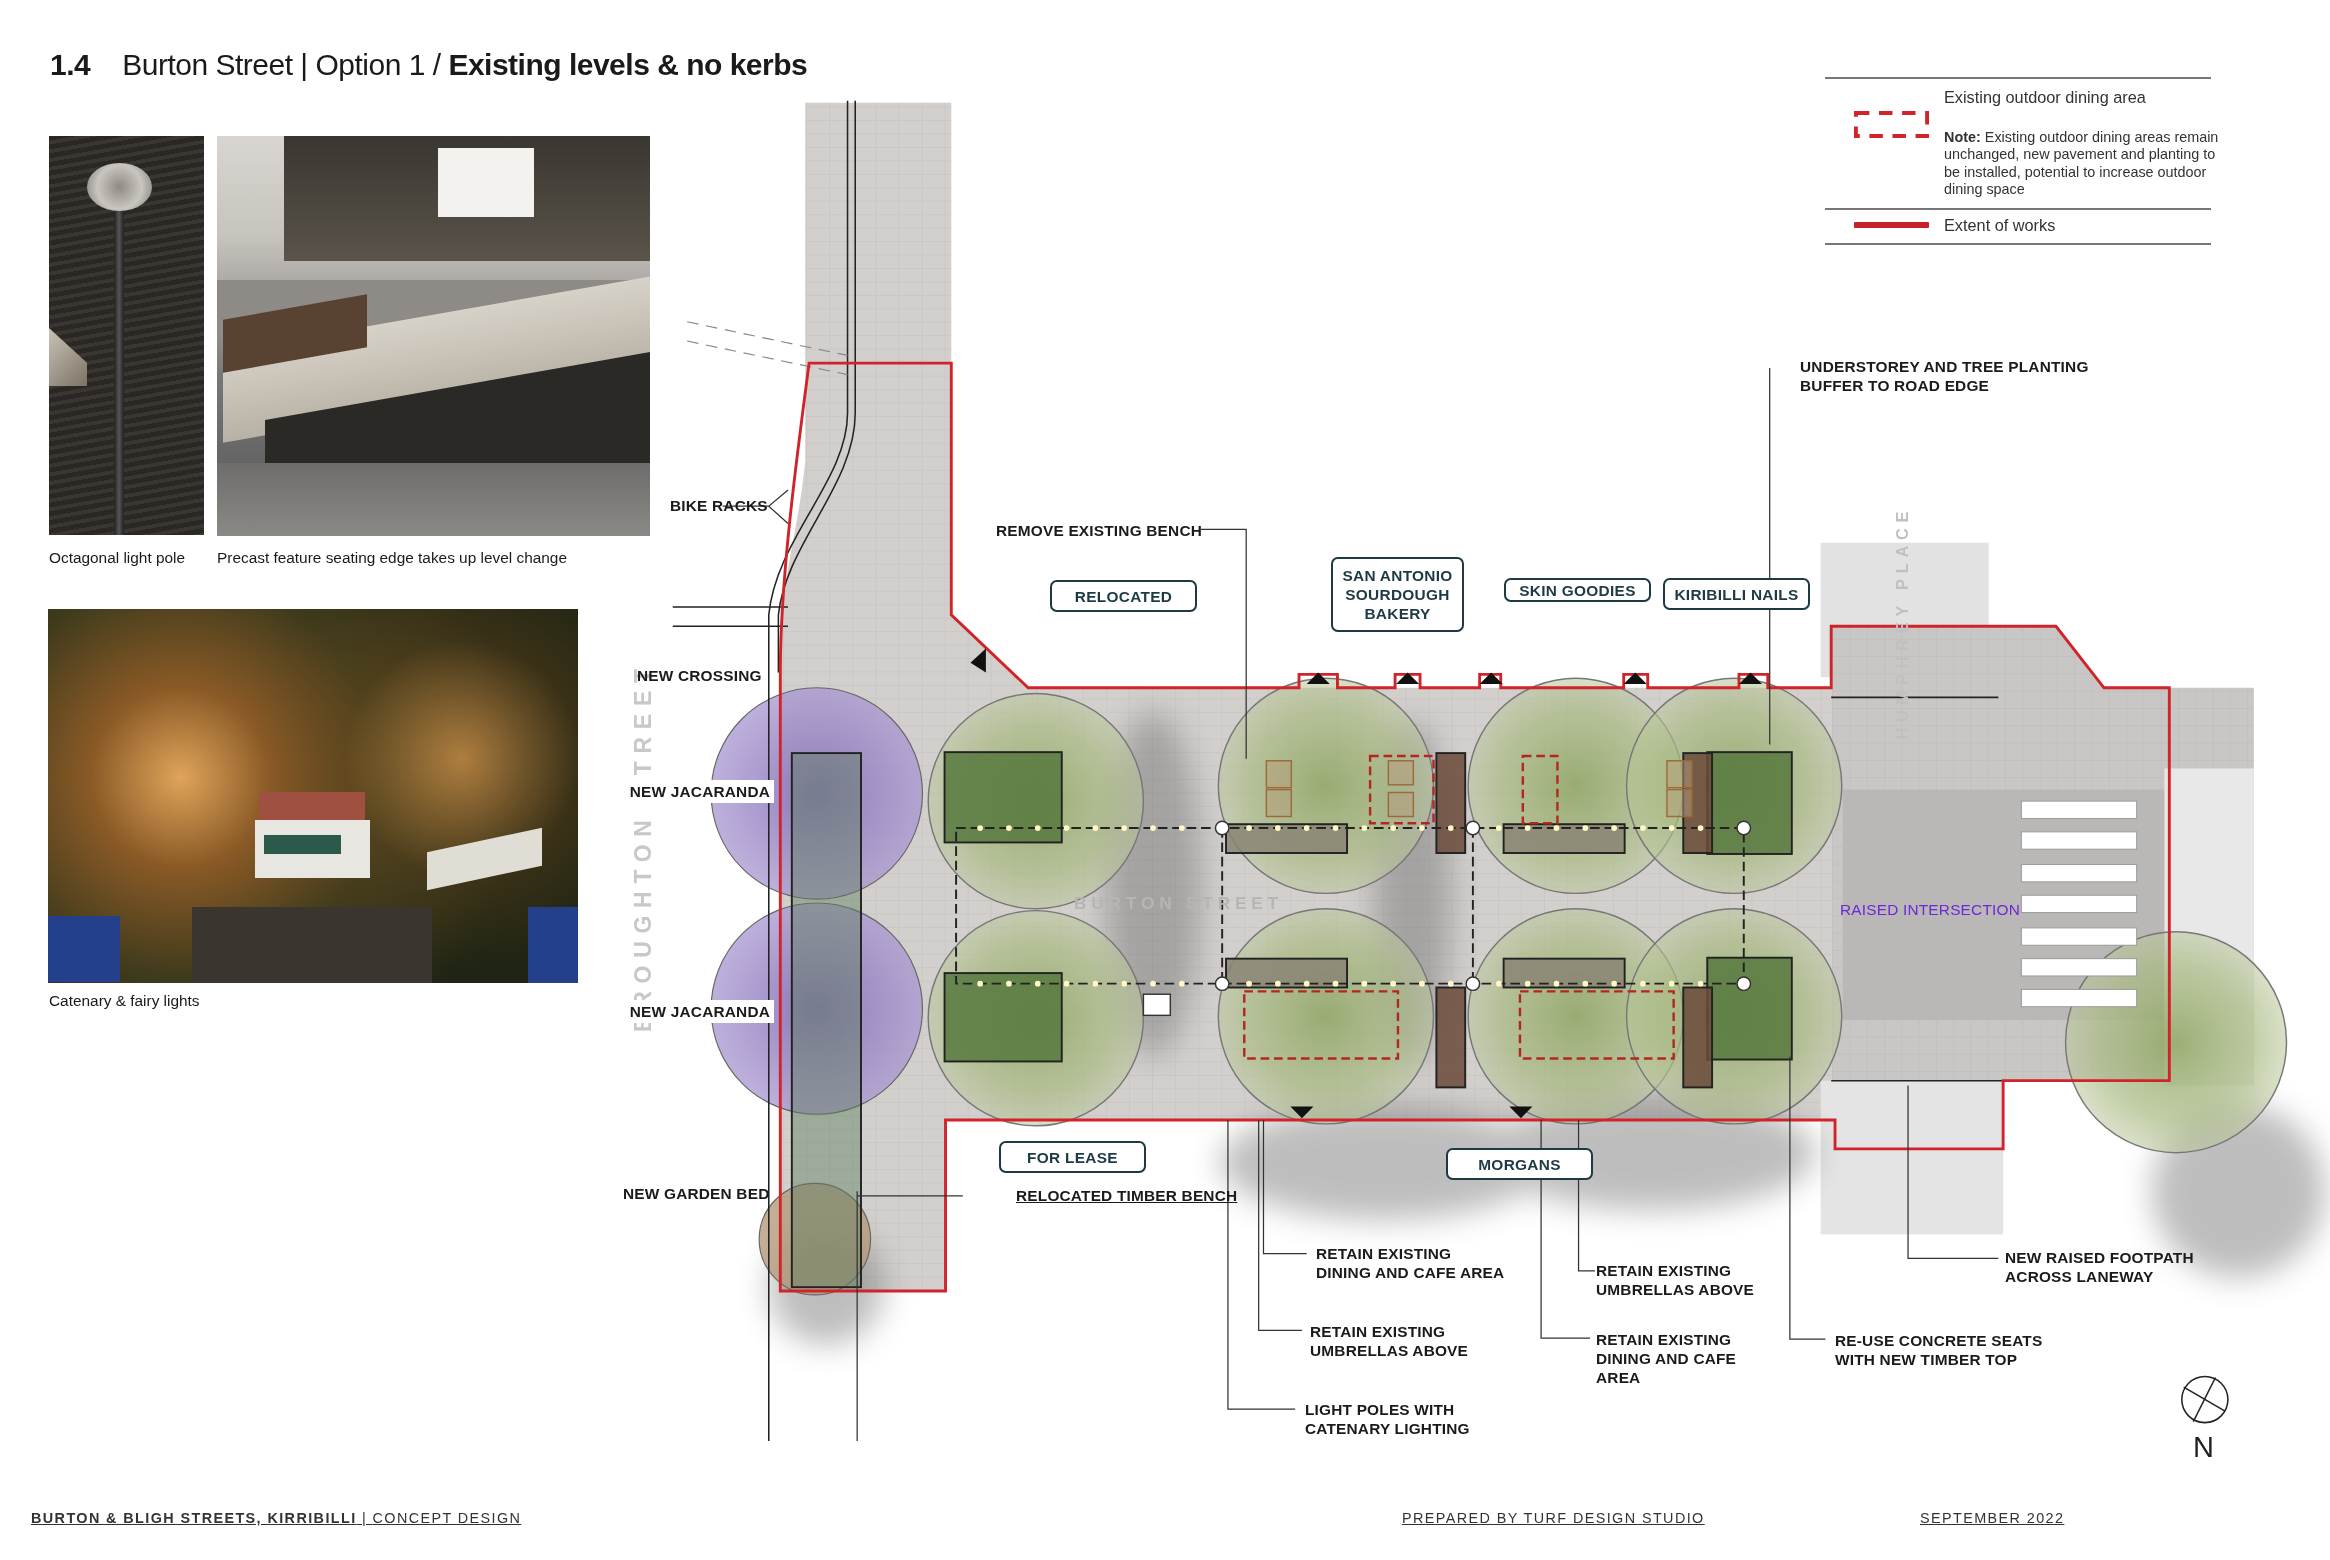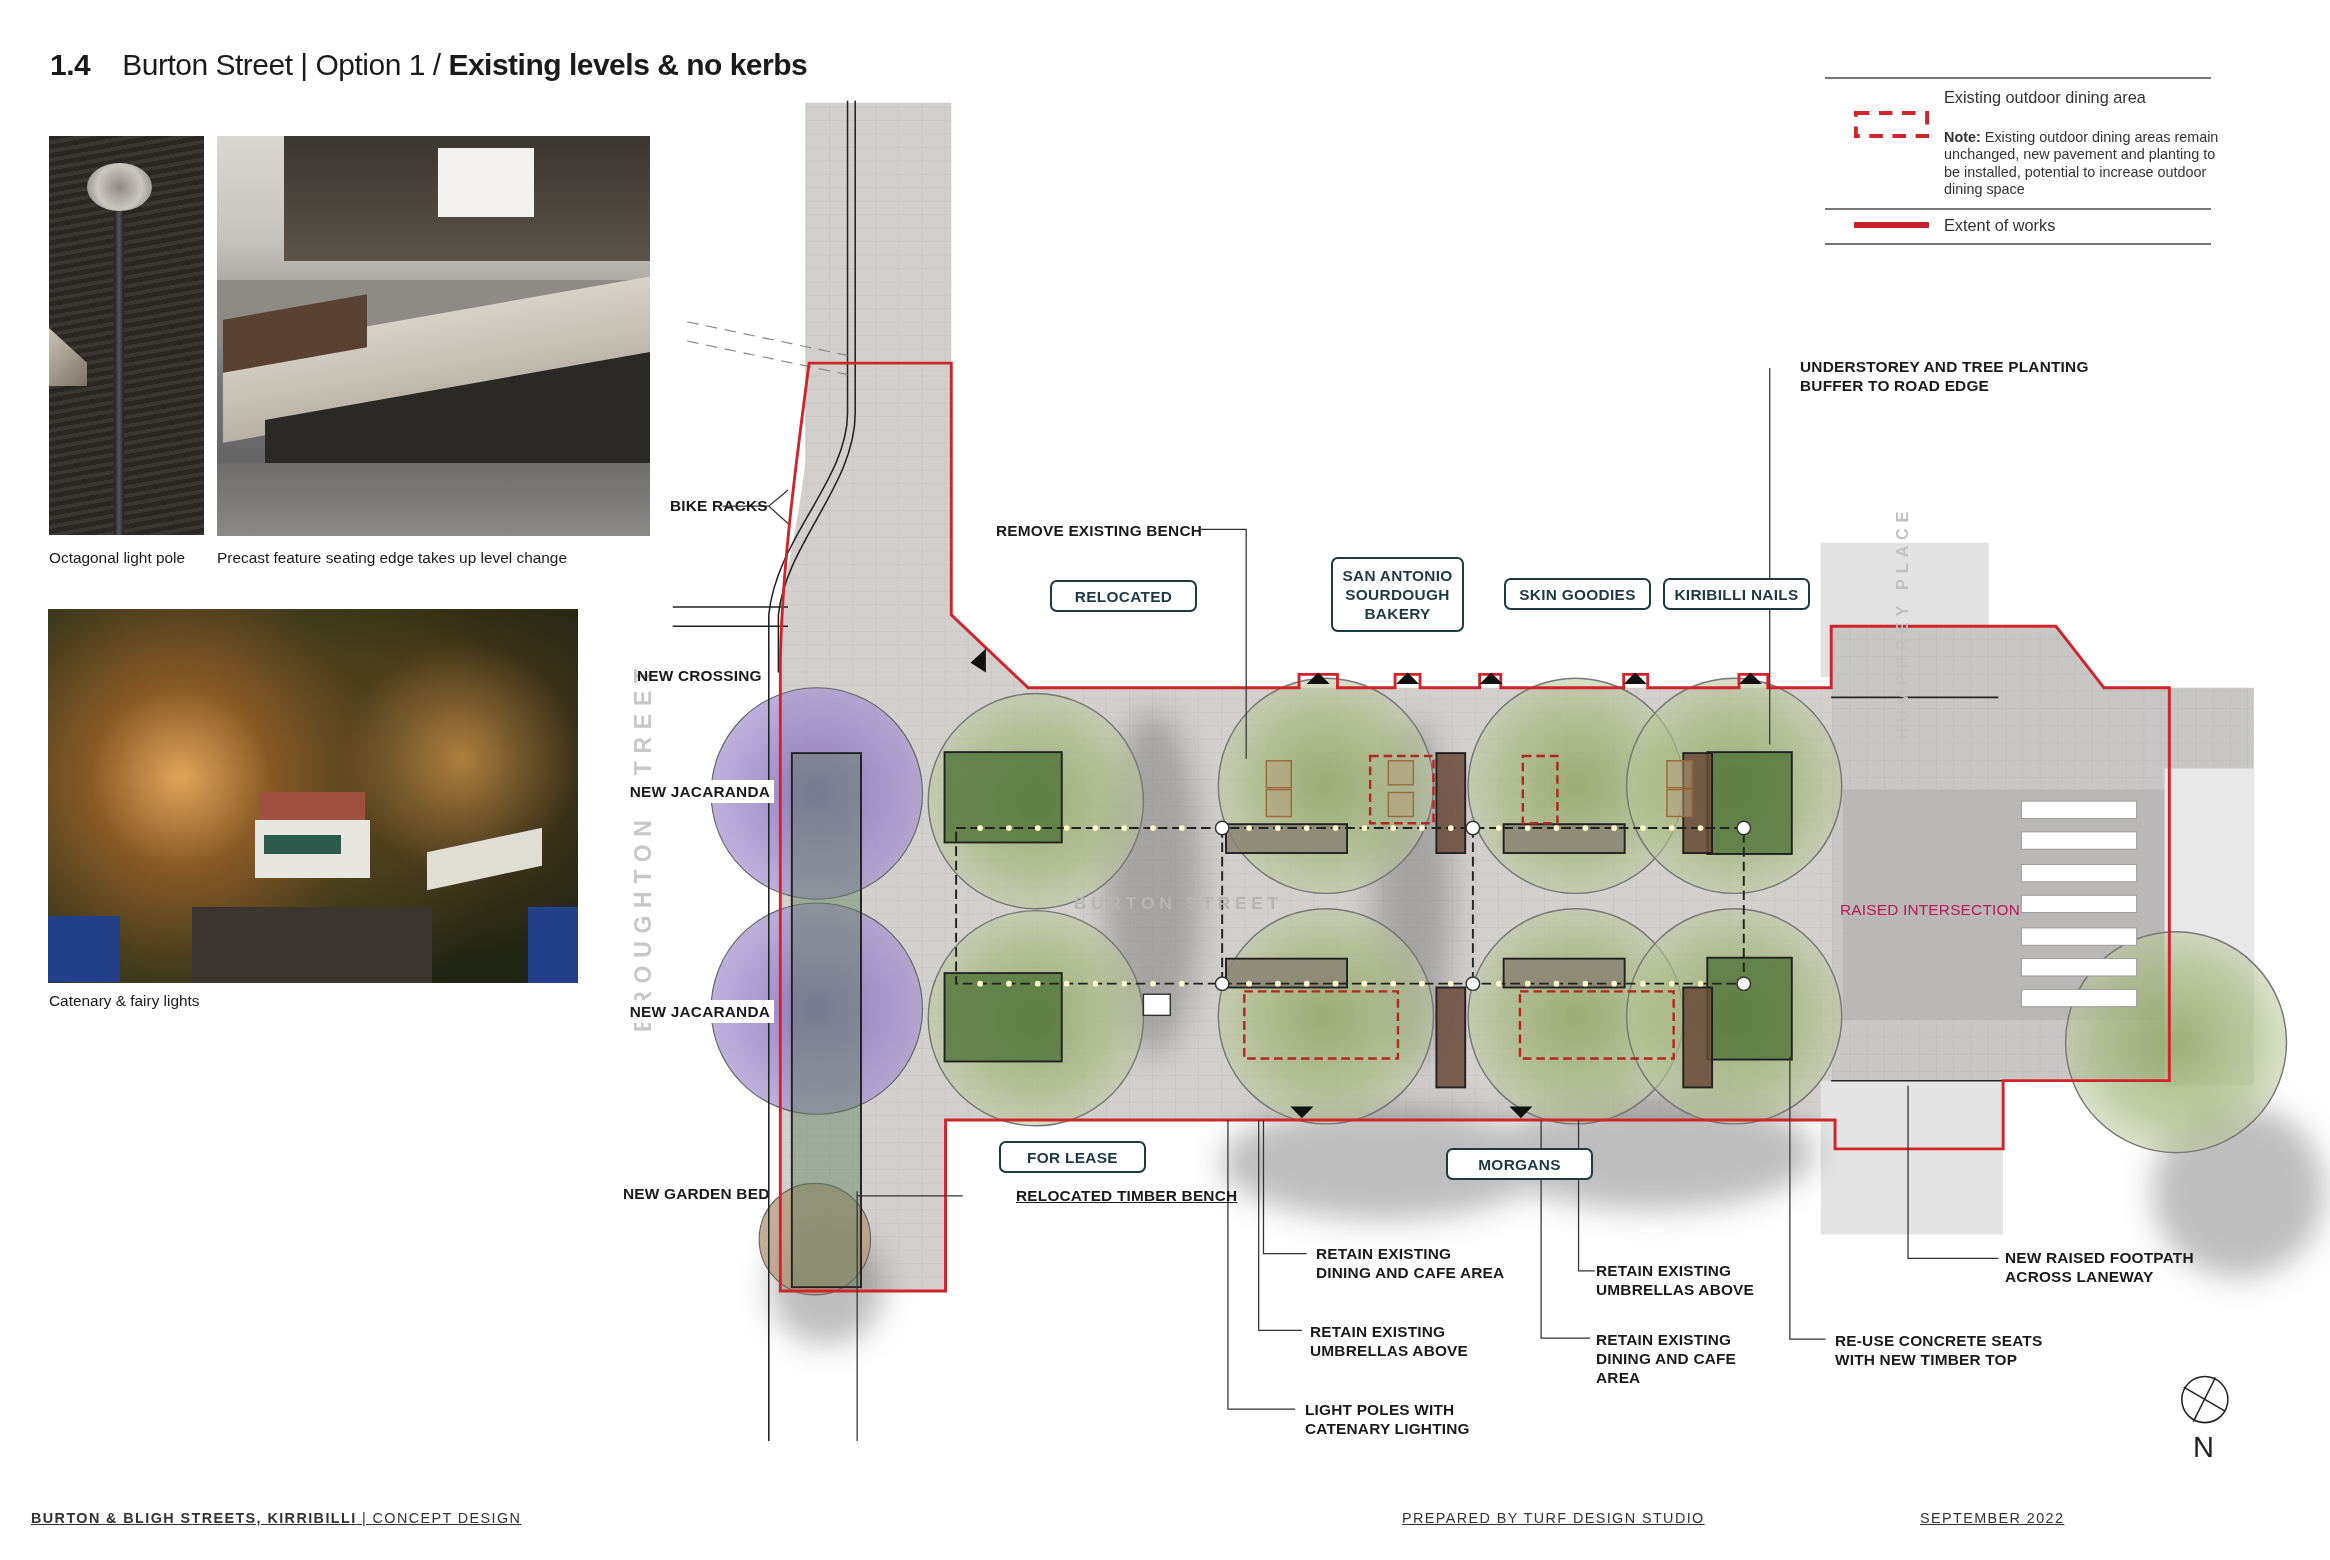--- a/index.html
+++ b/index.html
@@ -290,37 +290,37 @@
 <div class="street-name" style="left:490px;top:865px;transform:rotate(-90deg);transform-origin:center;width:307px;text-align:center;">BROUGHTON STREET</div>
 <div class="street-name" style="left:1074px;top:893px;font-size:17.3px;color:#b5b5b5;letter-spacing:4.8px;">BURTON STREET</div>
 <div class="street-name" style="left:1806px;top:634px;transform:rotate(-90deg);transform-origin:center;width:192px;text-align:center;font-size:16.3px;letter-spacing:5.8px;color:#c0c0c0;">HUMPHREY PLACE</div>
 
 <div class="tenant" style="left:1050px;top:580px;width:147px;height:32px;">RELOCATED</div>
 <div class="tenant" style="left:1331px;top:557px;width:133px;height:75px;flex-direction:column;">
   <span>SAN ANTONIO</span>
   <span>SOURDOUGH</span>
   <span>BAKERY</span>
 </div>
-<div class="tenant" style="left:1504px;top:578px;width:147px;height:32px;">SKIN GOODIES</div>
+<div class="tenant" style="left:1504px;top:578px;width:147px;height:24px;">SKIN GOODIES</div>
 <div class="tenant" style="left:1663px;top:578px;width:147px;height:32px;">KIRIBILLI NAILS</div>
 <div class="tenant" style="left:999px;top:1141px;width:147px;height:32px;">FOR LEASE</div>
 <div class="tenant" style="left:1446px;top:1148px;width:147px;height:32px;">MORGANS</div>
 
 <div class="plan-label" style="left:670px;top:496px;">BIKE RACKS</div>
 <div class="plan-label" style="left:637px;top:666px;">NEW CROSSING</div>
 <div class="plan-label" style="left:626px;top:780px;background:#fff;padding:1.9px 3.8px;">NEW JACARANDA</div>
 <div class="plan-label" style="left:626px;top:1000px;background:#fff;padding:1.9px 3.8px;">NEW JACARANDA</div>
 <div class="plan-label" style="left:623px;top:1184px;">NEW GARDEN BED</div>
 <div class="plan-label" style="left:996px;top:521px;">REMOVE EXISTING BENCH</div>
 <div class="plan-label" style="left:1016px;top:1186px;text-decoration:underline;">RELOCATED TIMBER BENCH</div>
 <div class="plan-label" style="left:1800px;top:357px;">
   <div>UNDERSTOREY AND TREE PLANTING</div>
   <div>BUFFER TO ROAD EDGE</div>
 </div>
-<div class="plan-label" style="left:1840px;top:900px;font-weight:normal;color:#be185d;">RAISED INTERSECTION</div>
+<div class="plan-label" style="left:1840px;top:900px;font-weight:normal;color:#6d28d9;">RAISED INTERSECTION</div>
 <div class="plan-label" style="left:1316px;top:1244px;">
   <div>RETAIN EXISTING</div>
   <div>DINING AND CAFE AREA</div>
 </div>
 <div class="plan-label" style="left:1310px;top:1322px;">
   <div>RETAIN EXISTING</div>
   <div>UMBRELLAS ABOVE</div>
 </div>
 <div class="plan-label" style="left:1305px;top:1400px;">
   <div>LIGHT POLES WITH</div>

